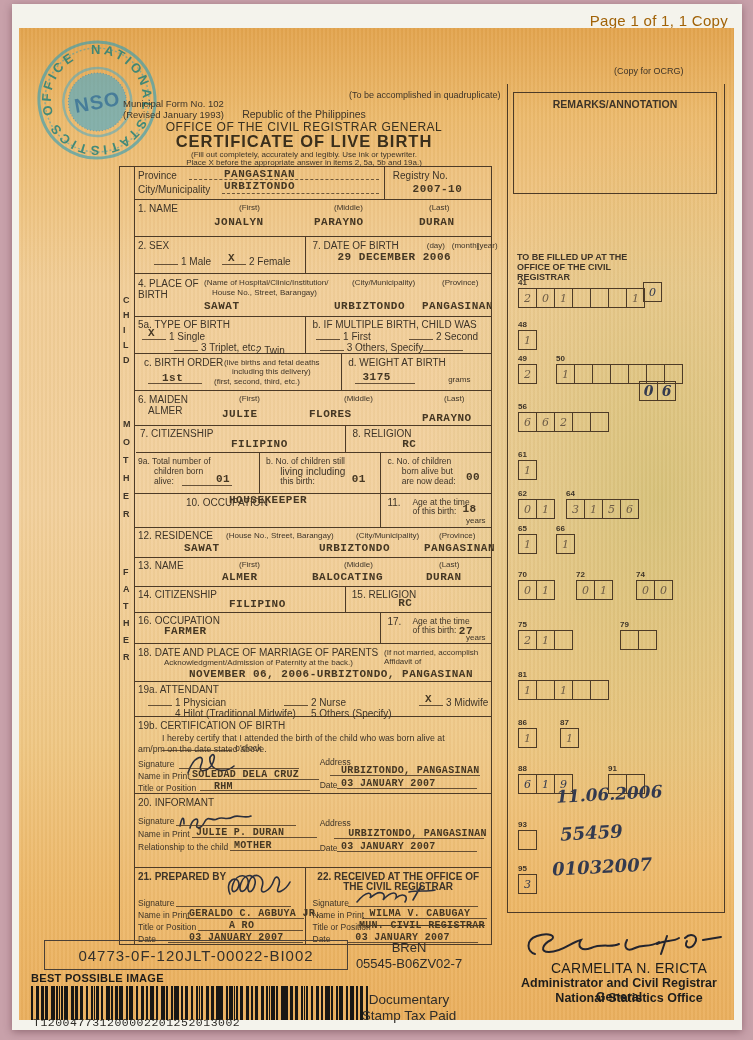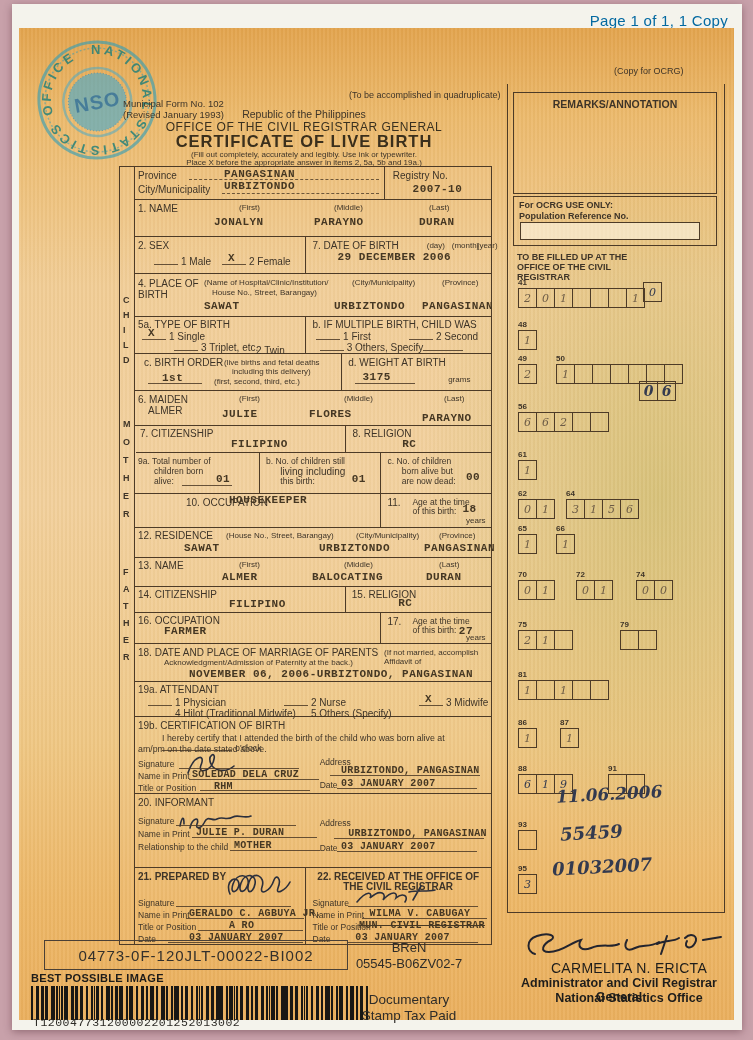--- a/index.html
+++ b/index.html
@@ -6,21 +6,21 @@
     --ln:#4d3b27;
     --lbl:#3e3428;
     --tw:#453723;
     --pencil:#6c5b46;
     --ink:#333a4f;
   }
   html,body{margin:0;padding:0;}
   body{width:753px;height:1040px;background:#c8a1aa;font-family:"Liberation Sans",sans-serif;position:relative;overflow:hidden;}
   .page{position:absolute;inset:0;}
   .photo{position:absolute;left:12px;top:4px;width:730px;height:1026px;background:#f4f3ec;box-shadow:0 2px 8px rgba(80,40,50,.45);}
-  .page-info{position:absolute;right:14px;top:8px;font-size:15px;color:#0369a1;letter-spacing:.3px;}
+  .page-info{position:absolute;right:14px;top:8px;font-size:15px;color:#a16207;letter-spacing:.3px;}
   .paper{position:absolute;left:7px;top:24px;width:715px;height:992px;
     background:
       repeating-linear-gradient(90deg,rgba(255,255,255,.05) 0 2px,rgba(120,90,30,.04) 2px 4px),
       radial-gradient(ellipse 340px 520px at 640px 470px,rgba(189,180,90,.50),rgba(189,180,90,0) 70%),
       linear-gradient(180deg,#e3a44e 0%,#ecba6d 9%,#f1cd96 26%,#f2d09c 48%,#efc784 72%,#edb767 88%,#eaaf5e 100%);
   }
   .lbl{font-size:10px;color:var(--lbl);}
   .sub{font-size:8px;color:var(--lbl);}
   .tw{font-family:"Liberation Mono",monospace;font-weight:bold;font-size:11px;color:var(--tw);letter-spacing:.5px;white-space:nowrap;}
   .tws{font-family:"Liberation Mono",monospace;font-weight:bold;font-size:10px;color:var(--tw);letter-spacing:.3px;white-space:nowrap;}
@@ -403,25 +403,20 @@
               <span class="u" style="display:block;"></span>
             </span>
       </div>
     </div>
 
     <div class="abs sub" style="left:595px;top:38px;font-size:9px;">(Copy for OCRG)</div>
     <div class="panel">
       <div class="remarks">
         <div class="ctr" style="margin-top:5px;font-size:10.5px;font-weight:bold;color:var(--lbl);">REMARKS/ANNOTATION</div>
       </div>
-      <div class="ocrgbox">
-        <div class="bold9" style="margin:3px 0 0 5px;">For OCRG USE ONLY:</div>
-        <div class="bold9" style="margin:1px 0 0 5px;">Population Reference No.</div>
-        <div class="ocrg-input"></div>
-      </div>
       <div class="abs bold9" style="left:9px;top:168px;">TO BE FILLED UP AT THE</div>
       <div class="abs bold9" style="left:9px;top:178px;">OFFICE OF THE CIVIL</div>
       <div class="abs bold9" style="left:9px;top:188px;">REGISTRAR</div>
       <div id="ocr-rows" class="abs" style="left:0;top:0;width:100%;height:100%;">
             <div class="abs" style="left: 10px; top: 194px;">
               <div class="grp-lbl">41</div>
               <div class="cellrow">
                 <div class="cell">2</div>
                 <div class="cell">0</div>
                 <div class="cell">1</div>

